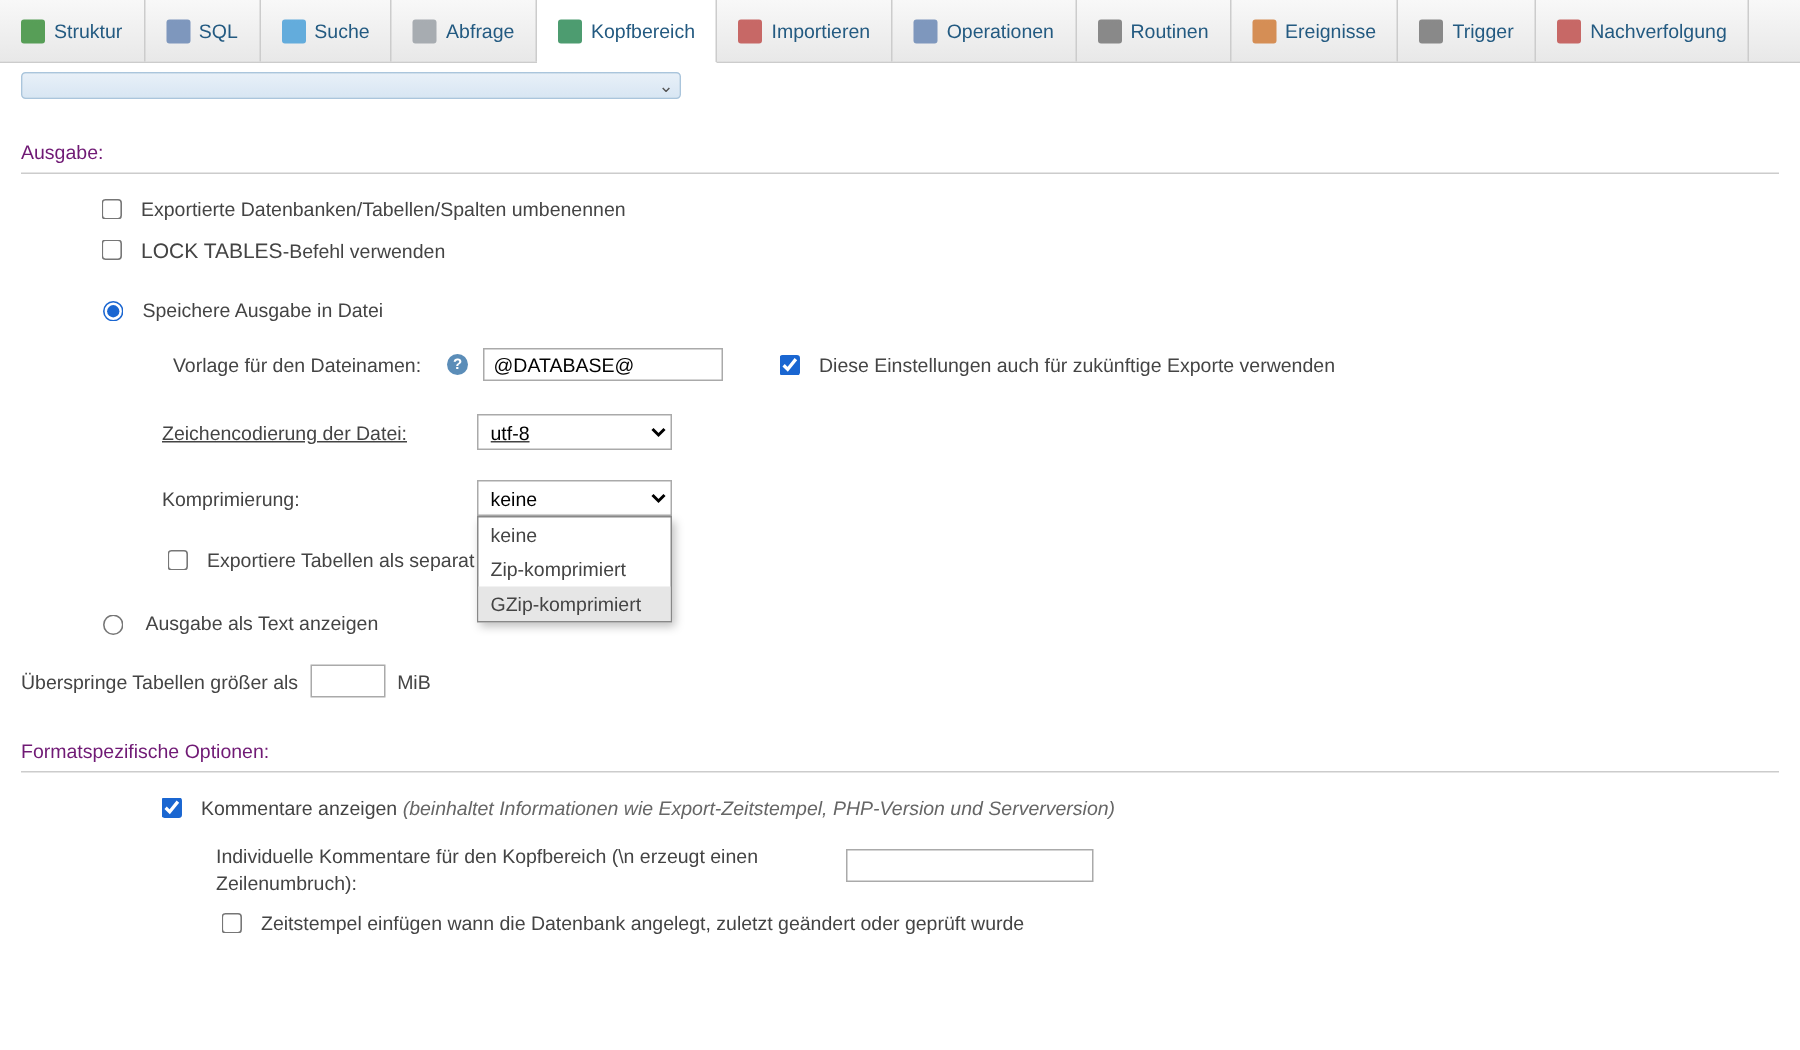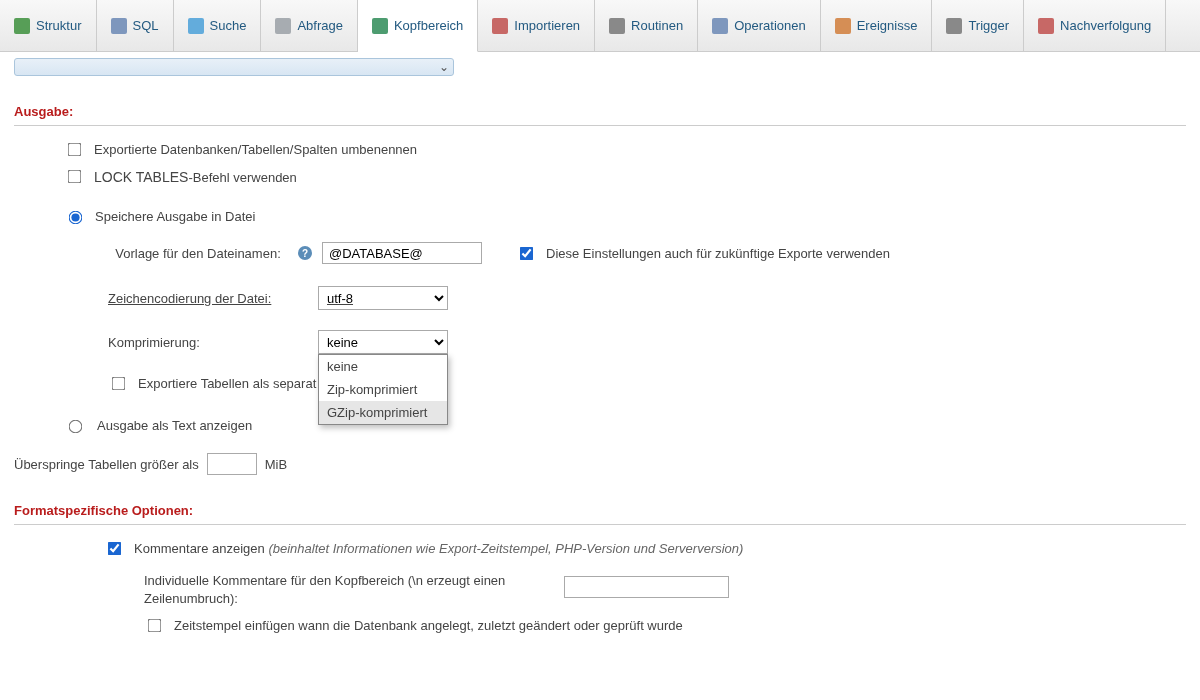--- a/index.html
+++ b/index.html
@@ -7,21 +7,21 @@
     margin: 0;
     font-family: sans-serif;
     font-size: 13px;
     color: #444;
     background: #fff;
   }
   .tabbar {
     display: flex;
     background: linear-gradient(#f8f8f8, #e8e8e8);
     border-bottom: 1px solid #ccc;
-    height: 52px;
+    height: 42px;
   }
   .tab {
     display: flex;
     align-items: center;
     gap: 6px;
     padding: 0 14px;
     border-right: 1px solid #ccc;
     cursor: pointer;
     color: #235a81;
     white-space: nowrap;
@@ -38,21 +38,21 @@
     background: linear-gradient(#e8f0f8,#d8e6f3);
     border: 1px solid #aac5dc;
     border-radius: 3px;
     width: 440px;
     position: relative;
   }
   .toolbar-strip .chev {
     position:absolute; right:4px; top:1px; font-size:12px; color:#555;
   }
   .content { padding: 18px 14px 10px 14px; }
-  .section-title { font-weight: bold; color:#b91c1c; margin: 10px 0 6px 0; }
+  .section-title { font-weight: normal; color:#701a75; margin: 10px 0 6px 0; }
   .section-rule { border-top:1px solid #ccc; margin-bottom: 14px; }
   .opt-row {
     display:flex; align-items:center; gap:10px;
     margin: 8px 0 8px 50px;
   }
   .opt-row.indent2 { margin-left: 94px; }
   .opt-row.indent3 { margin-left: 130px; }
   label { cursor:pointer; }
   input[type=text] {
     border:1px solid #aaa; height:22px; padding:2px 6px; font-size:13px;
@@ -109,26 +109,26 @@
     </div>
     <div class="tab active">
       <span class="ticon" style="background: rgb(46, 139, 87); border-radius: 2px; opacity: 0.85;"></span>
       <span>Kopfbereich</span>
     </div>
     <div class="tab">
       <span class="ticon" style="background: rgb(192, 80, 77); border-radius: 2px; opacity: 0.85;"></span>
       <span>Importieren</span>
     </div>
     <div class="tab">
+      <span class="ticon" style="background: rgb(106, 135, 180); border-radius: 2px; opacity: 0.85;"></span>
+      <span>Operationen</span>
+    </div>
+    <div class="tab">
       <span class="ticon" style="background: rgb(119, 119, 119); border-radius: 2px; opacity: 0.85;"></span>
       <span>Routinen</span>
-    </div>
-    <div class="tab">
-      <span class="ticon" style="background: rgb(106, 135, 180); border-radius: 2px; opacity: 0.85;"></span>
-      <span>Operationen</span>
     </div>
     <div class="tab">
       <span class="ticon" style="background: rgb(208, 124, 58); border-radius: 2px; opacity: 0.85;"></span>
       <span>Ereignisse</span>
     </div>
     <div class="tab">
       <span class="ticon" style="background: rgb(119, 119, 119); border-radius: 2px; opacity: 0.85;"></span>
       <span>Trigger</span>
     </div>
     <div class="tab">

